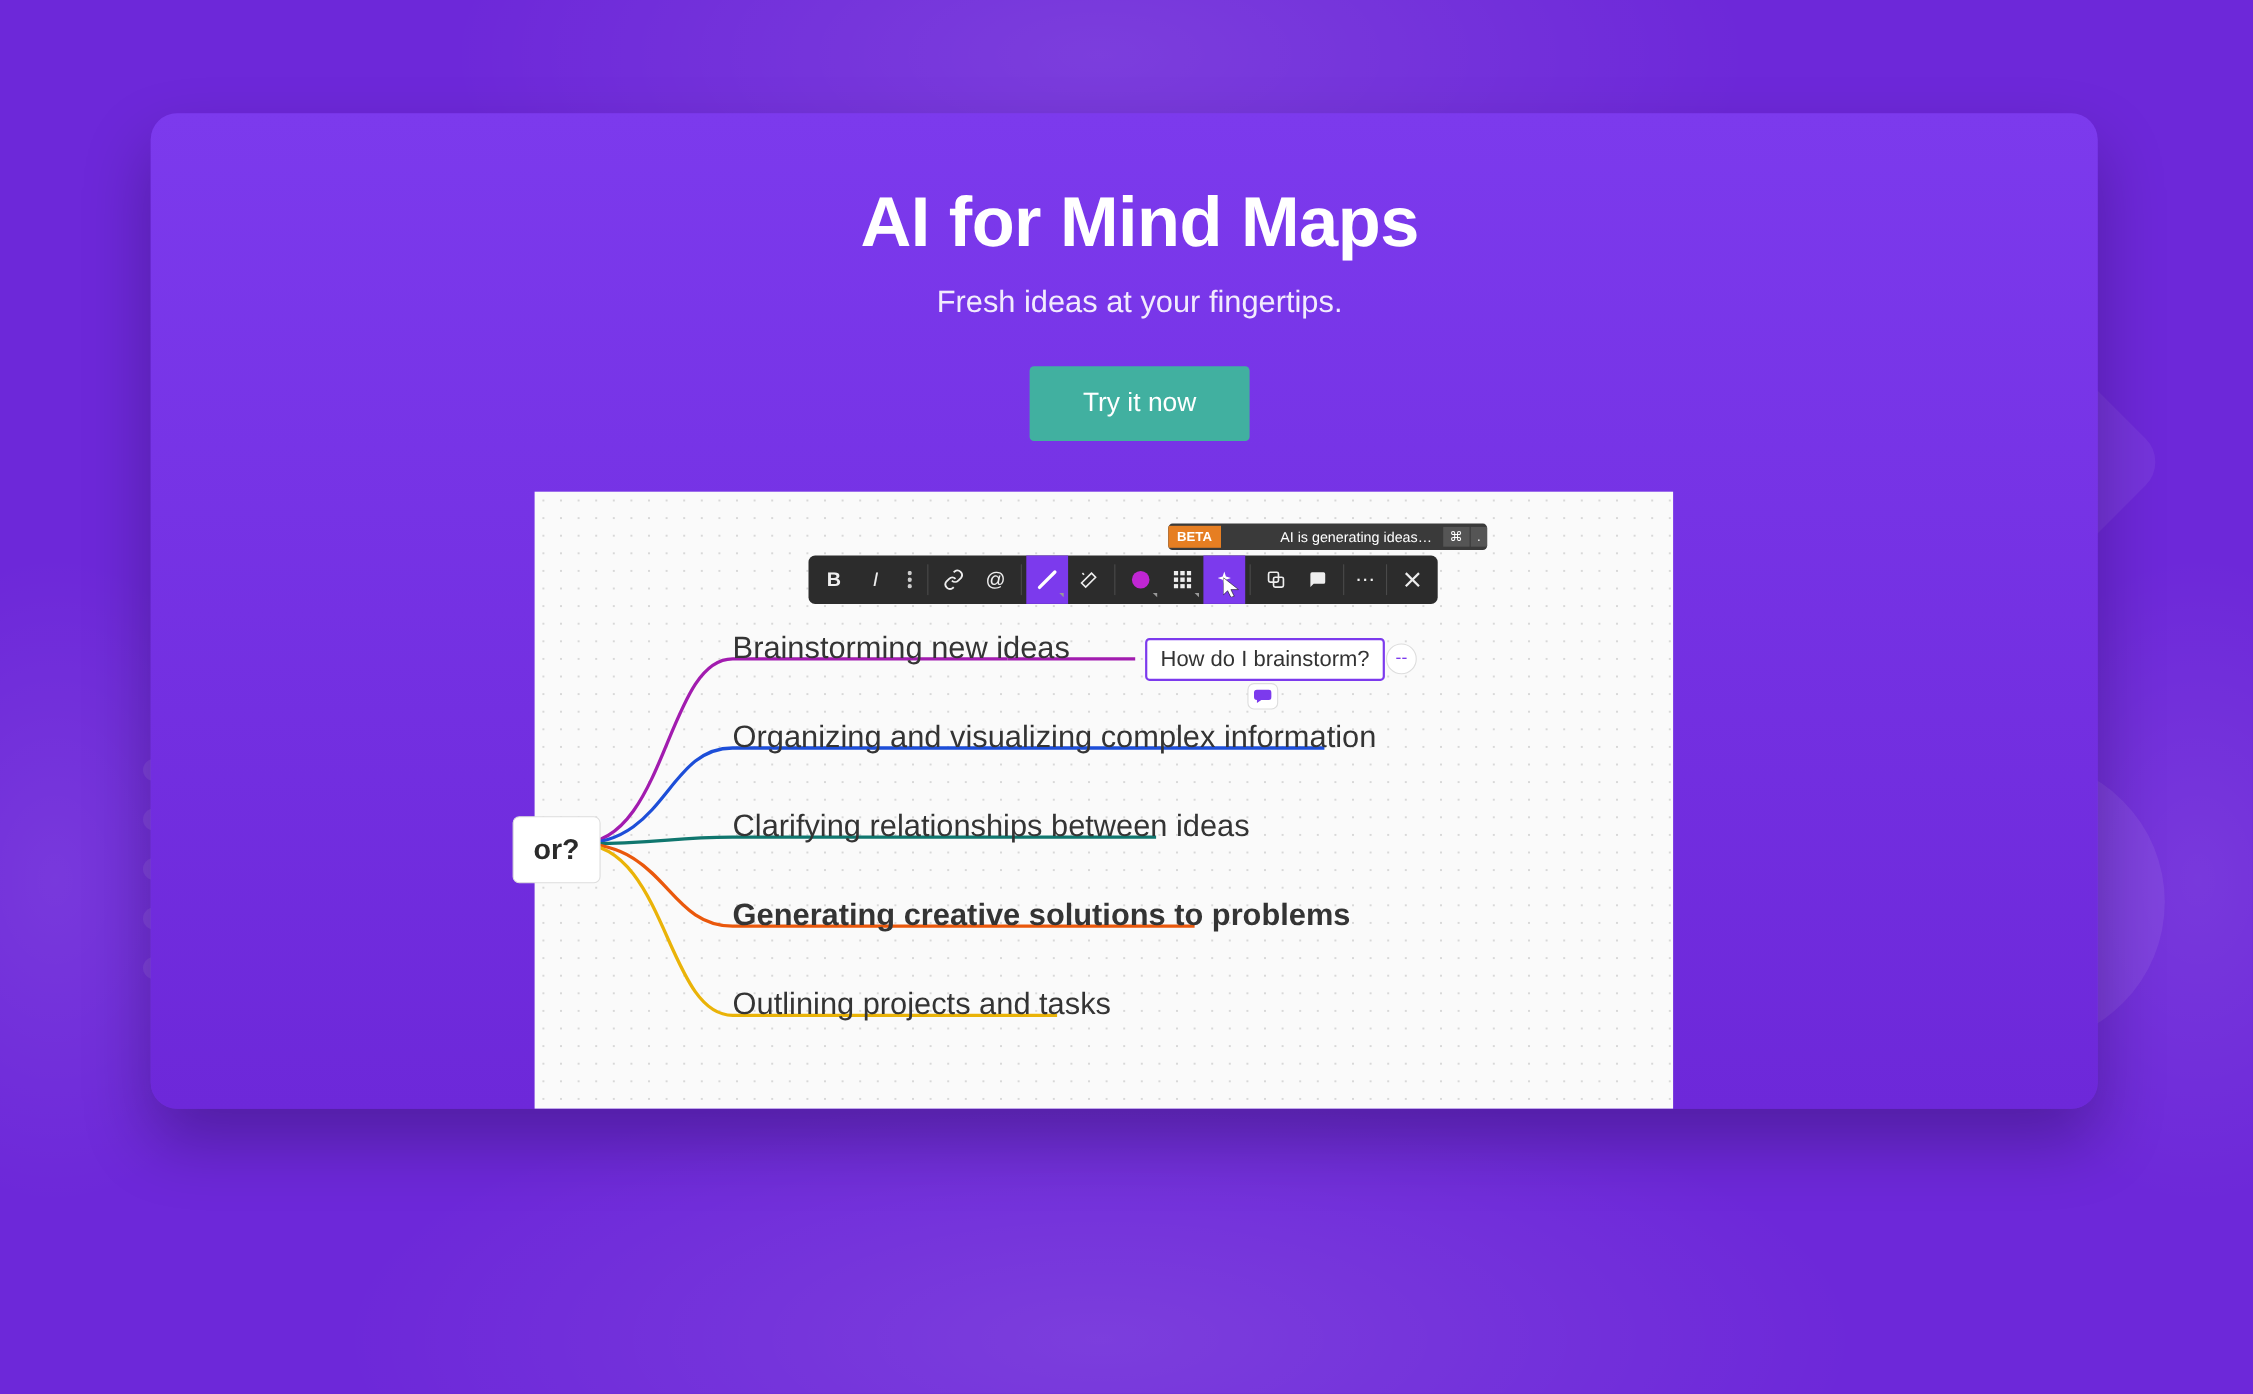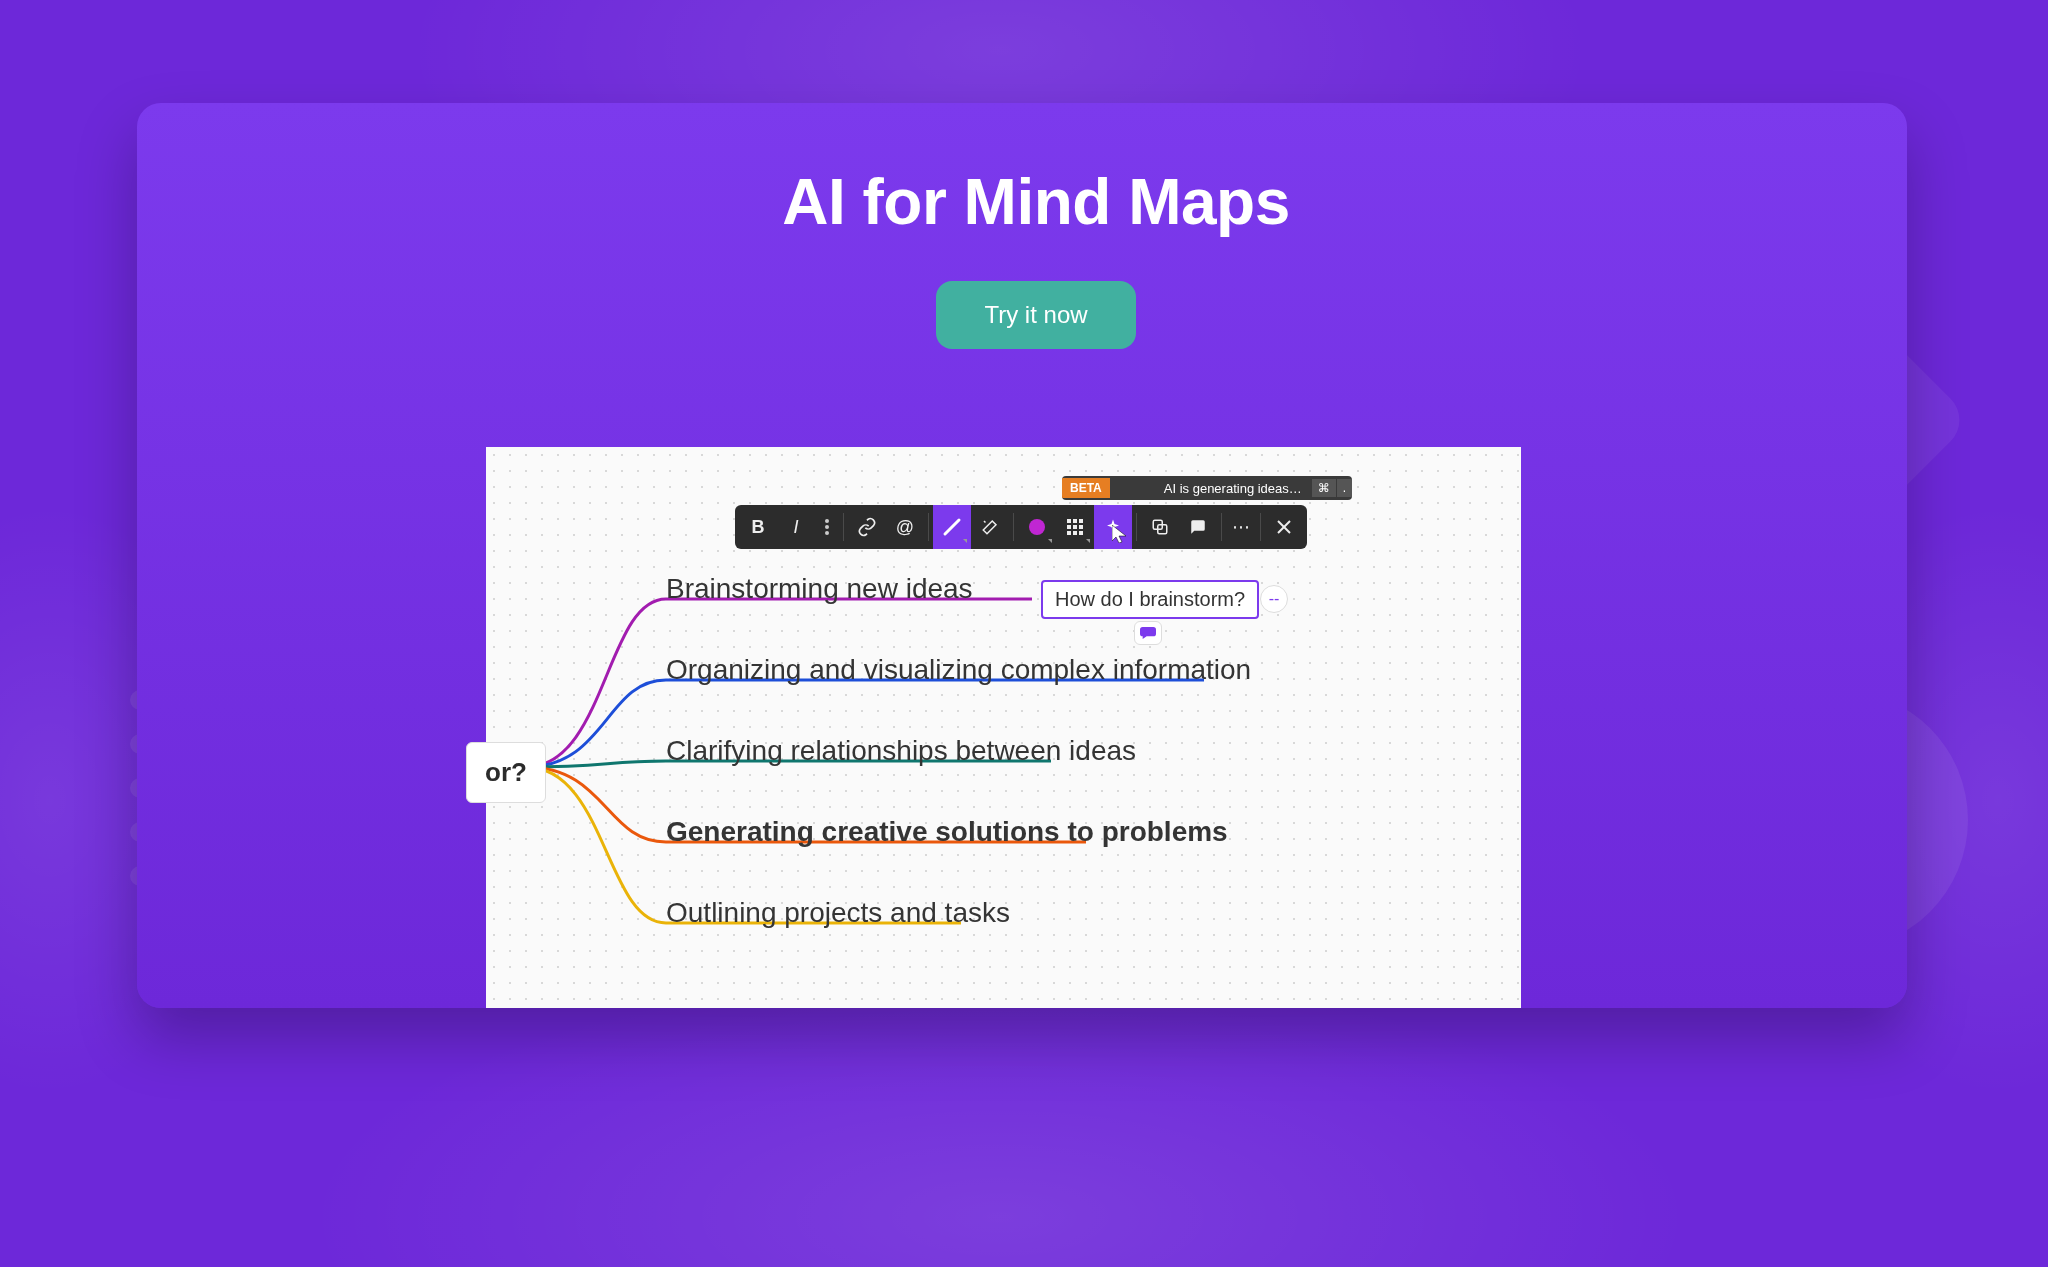--- a/index.html
+++ b/index.html
@@ -94,21 +94,21 @@
 }
 .cta-button {
   display: inline-block;
   margin-top: 42px;
   background: #41b0a0;
   color: #fff;
   font-size: 24px;
   font-weight: 500;
   padding: 20px 48px;
   border: none;
-  border-radius: 16px;
+  border-radius: 4px;
   cursor: pointer;
 }
 
 
 .app-window {
   position: absolute;
   left: 349px;
   top: 344px;
   width: 1035px;
   height: 561px;
@@ -254,20 +254,21 @@
 <div class="bg-shape bg-dots">
   <span></span><span></span><span></span><span></span><span></span><span></span><span></span>
   <span></span><span></span><span></span><span></span><span></span><span></span><span></span>
   <span></span><span></span><span></span><span></span><span></span><span></span><span></span>
   <span></span><span></span><span></span><span></span><span></span><span></span><span></span>
   <span></span><span></span><span></span><span></span><span></span><span></span><span></span>
 </div>
 
 <div class="card">
   <h1 class="hero-title">AI for Mind Maps</h1>
+  <p class="hero-subtitle">Fresh ideas at your fingertips.</p>
   <button class="cta-button">Try it now</button>
 
   
   <div class="app-window">
 
     <div class="tooltip">
       <span class="badge">BETA</span>
       <span class="txt">AI is generating ideas…</span>
       <span class="kbd">⌘</span>
       <span class="kbd2">.</span>

